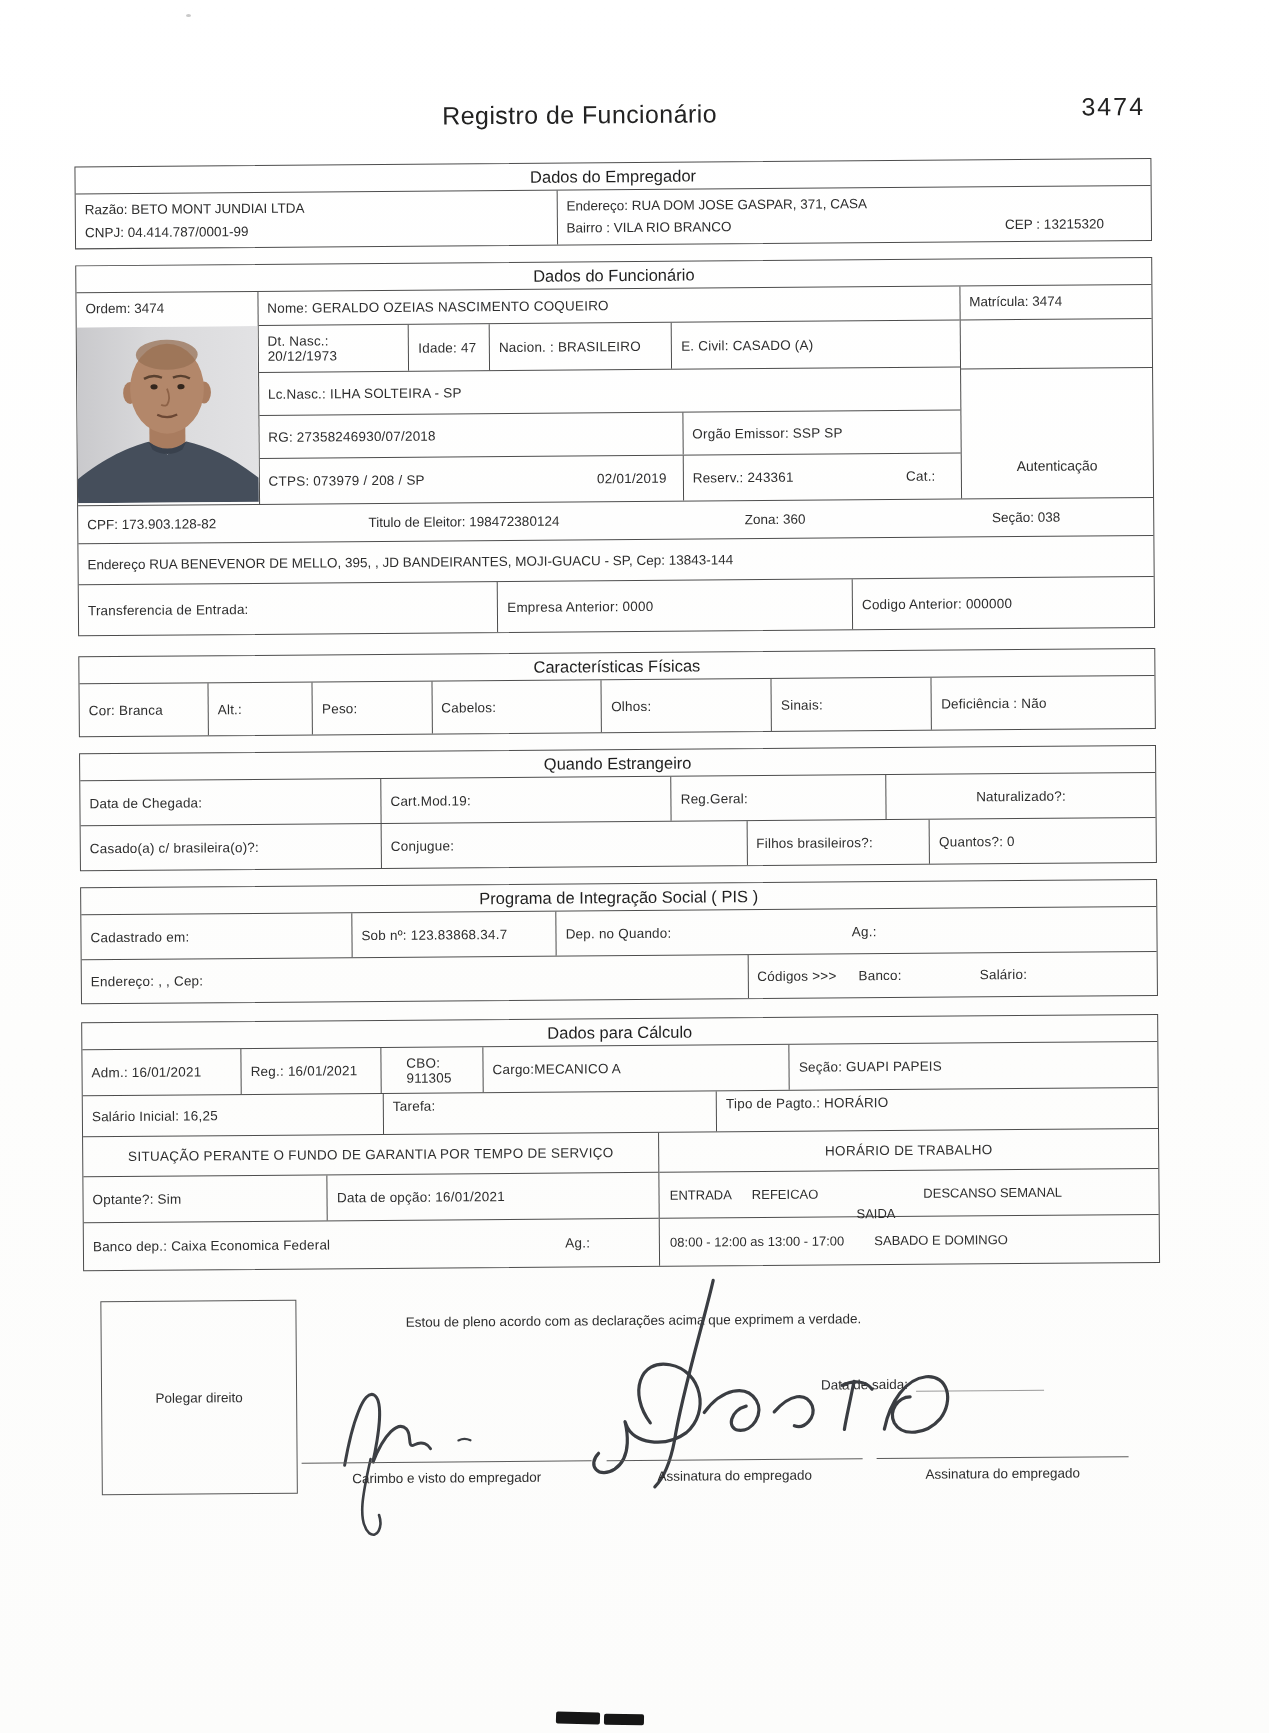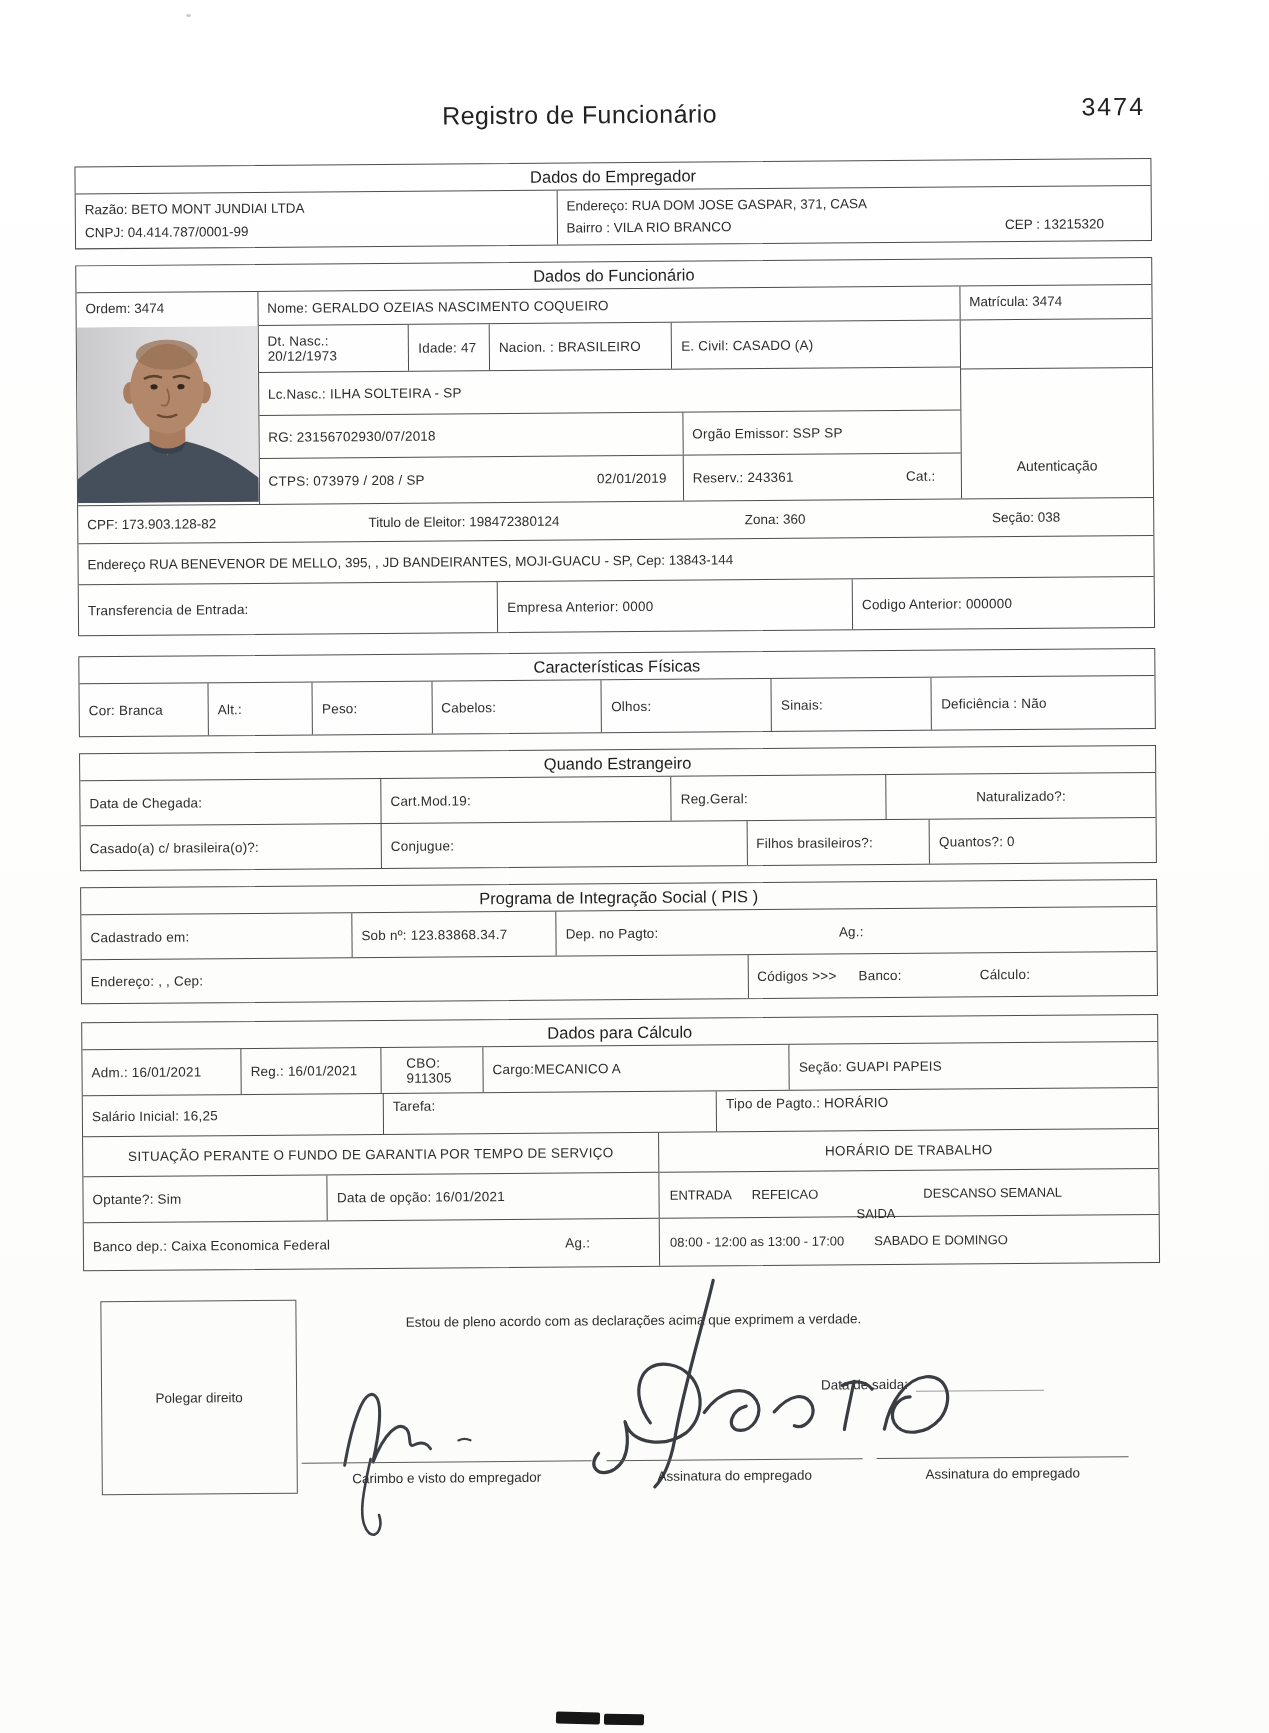--- a/index.html
+++ b/index.html
@@ -145,21 +145,21 @@
             <div class="cell vcenter" style="width:21.5%;">Dt. Nasc.: 20/12/1973</div>
             <div class="cell vcenter" style="width:11.5%;">Idade: 47</div>
             <div class="cell vcenter" style="width:26%;">Nacion. : BRASILEIRO</div>
             <div class="cell vcenter" style="flex:1;">E. Civil: CASADO (A)</div>
           </div>
           <div class="mrow h-lc">
             <div class="cell vcenter" style="flex:1;">Lc.Nasc.: ILHA SOLTEIRA - SP</div>
           </div>
           <div class="mrow h-rg">
             <div class="cell vcenter" style="width:60.5%;">
-              <span class="t">RG: 231567029</span>
+              <span class="t">RG: 273582469</span>
               <span class="t" style="">30/07/2018</span>
             </div>
             <div class="cell vcenter" style="flex:1;">Orgão Emissor: SSP SP</div>
           </div>
           <div class="mrow h-ctps">
             <div class="cell vcenter" style="width:60.5%; justify-content:space-between; padding-right:16px;">
               <span class="t">CTPS: 073979 / 208 / SP</span>
               <span class="t">02/01/2019</span>
             </div>
             <div class="cell vcenter" style="flex:1;">
@@ -215,30 +215,30 @@
         <div class="cell vcenter" style="flex:1;">Quantos?: 0</div>
       </div>
     </div>
 
     <div class="formcol box sec">
       <div class="sec-header">Programa de Integração Social ( PIS )</div>
       <div class="row" style="height:45px;">
         <div class="cell vcenter" style="width:25.2%;">Cadastrado em:</div>
         <div class="cell vcenter" style="width:19%;">Sob nº: 123.83868.34.7</div>
         <div class="cell vcenter" style="flex:1;">
-          <span class="t">Dep. no Pagto:</span>
+          <span class="t">Dep. no Quando:</span>
           <span class="t" style="margin-left:31%;">Ag.:</span>
         </div>
       </div>
       <div class="row" style="height:43px;">
         <div class="cell vcenter" style="width:62%;">Endereço:  , , Cep:</div>
         <div class="cell vcenter" style="flex:1;">
           <span class="t">Códigos &gt;&gt;&gt;</span>
           <span class="t" style="margin-left:22px;">Banco:</span>
-          <span class="t" style="margin-left:78px;">Cálculo:</span>
+          <span class="t" style="margin-left:78px;">Salário:</span>
         </div>
       </div>
     </div>
 
     <div class="formcol box sec" style="margin-top:18px;">
       <div class="sec-header">Dados para Cálculo</div>
       <div class="row" style="height:46px;">
         <div class="cell vcenter" style="width:14.8%;">Adm.: 16/01/2021</div>
         <div class="cell vcenter" style="width:13%;">Reg.: 16/01/2021</div>
         <div class="cell vcenter" style="width:9.5%;padding-left:25px;">CBO: 911305</div>

